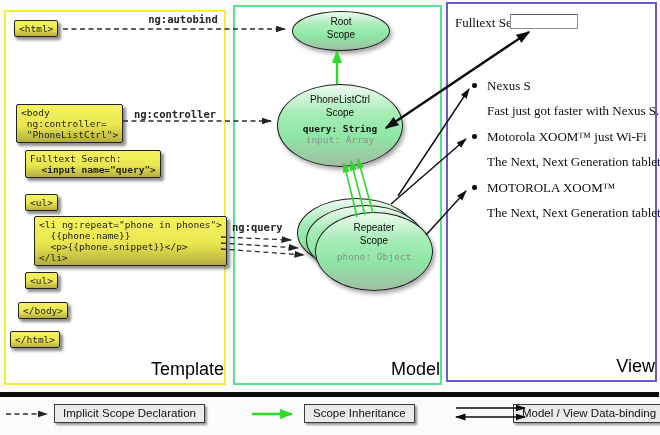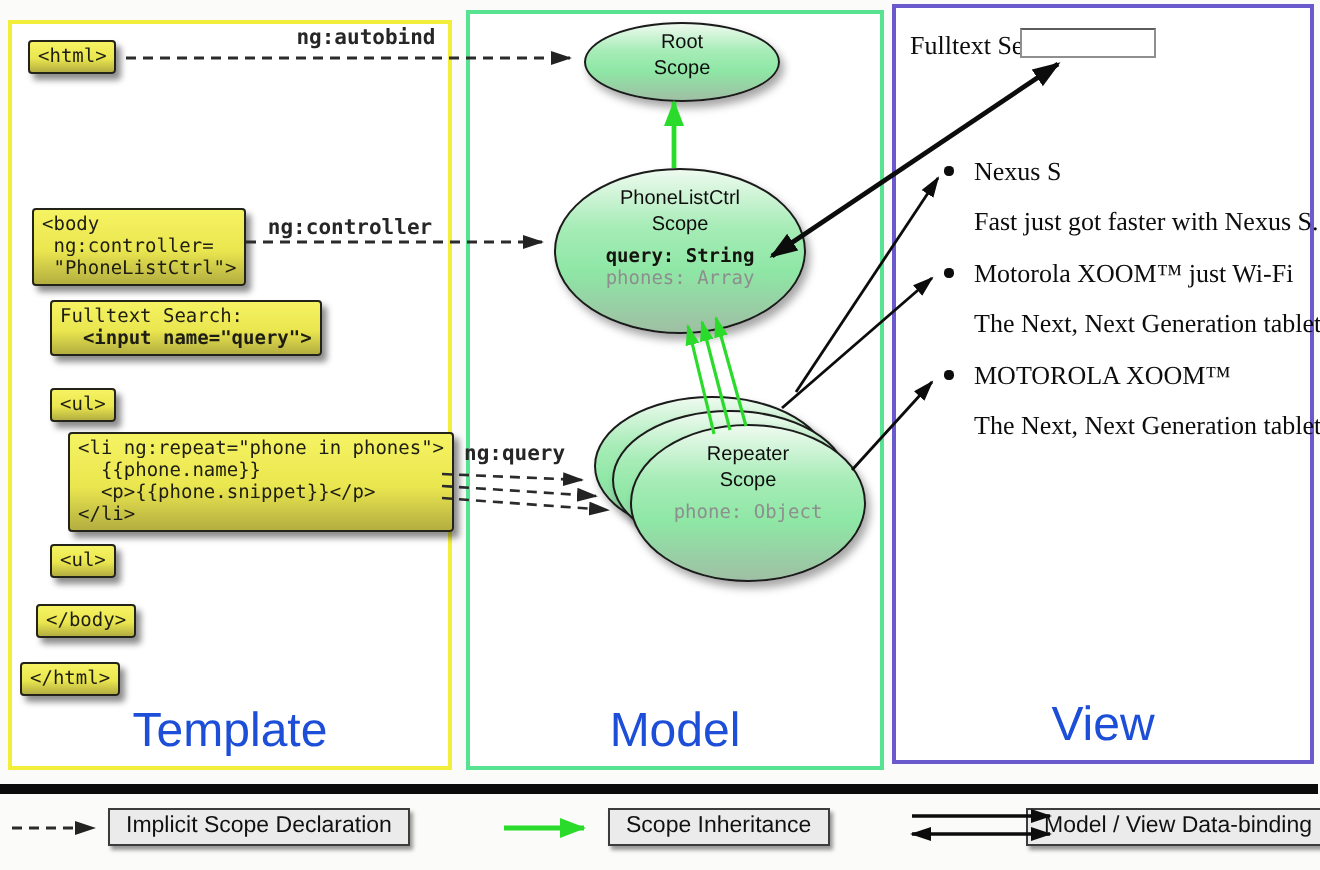--- a/index.html
+++ b/index.html
@@ -2,22 +2,22 @@
 <html><head>
 <meta charset="utf-8">
 <style>
   html,body{margin:0;padding:0;background:#fbfbf9;}
   #canvas{position:relative;width:660px;height:435px;background:#fbfbf9;overflow:hidden;
           font-family:"Liberation Sans",sans-serif;}
   .col{position:absolute;background:#ffffff;}
   #col-template{left:4px;top:10px;width:218px;height:371px;border:2px solid #f2ee3a;}
   #col-model{left:233px;top:5px;width:205px;height:376px;border:2px solid #57e391;}
   #col-view{left:446px;top:2px;width:207px;height:376px;border:2px solid #6a5ace;}
-  .col-label{position:absolute;bottom:3px;left:0;width:100%;text-align:center;
-             font-size:24px;color:#1d4ed8;}
+  .col-label{position:absolute;bottom:3px;left:0;width:100%;text-align:right;
+             font-size:18px;color:#000000;}
   
   .ybox{position:absolute;background:linear-gradient(#f6f363 0%,#eae64f 55%,#b3ae40 100%);
         border:1.6px solid #23231a;border-radius:2px;padding:2px 4px;
         box-shadow:2.5px 3px 3px rgba(0,0,0,0.45);
         font-family:"DejaVu Sans Mono",monospace;font-size:9.5px;line-height:11px;color:#1d1d14;}
   .cl{white-space:pre;}
   .cl.bold{font-weight:bold;}
   
   .scope{position:absolute;border:1.8px solid #1b1b1b;border-radius:50%;
          background:linear-gradient(#eefaef 0%,#a7ecb7 35%,#8ee7a5 62%,#9fbfa4 100%);
@@ -102,21 +102,21 @@
 
   <div class="scope" style="left:292px;top:11px;width:96px;height:34px;padding-top:4px;">
     <div class="scope-title">Root</div>
     <div class="scope-title">Scope</div>
   </div>
 
   <div class="scope" style="left:277px;top:84px;width:124px;height:72px;padding-top:9px;">
     <div class="scope-title">PhoneListCtrl</div>
     <div class="scope-title">Scope</div>
     <div class="scope-prop prop-bold" style="margin-top:4px;">query: String</div>
-    <div class="scope-prop prop-gray">phones: Array</div>
+    <div class="scope-prop prop-gray">input: Array</div>
   </div>
 
   <div class="scope" style="left:297px;top:198px;width:116px;height:68px;"></div>
   <div class="scope" style="left:306px;top:205px;width:116px;height:68px;"></div>
   <div class="scope" style="left:315px;top:212px;width:116px;height:68px;padding-top:9px;">
     <div class="scope-title">Repeater</div>
     <div class="scope-title">Scope</div>
     <div class="scope-prop prop-gray" style="margin-top:4px;">phone: Object</div>
   </div>
 

